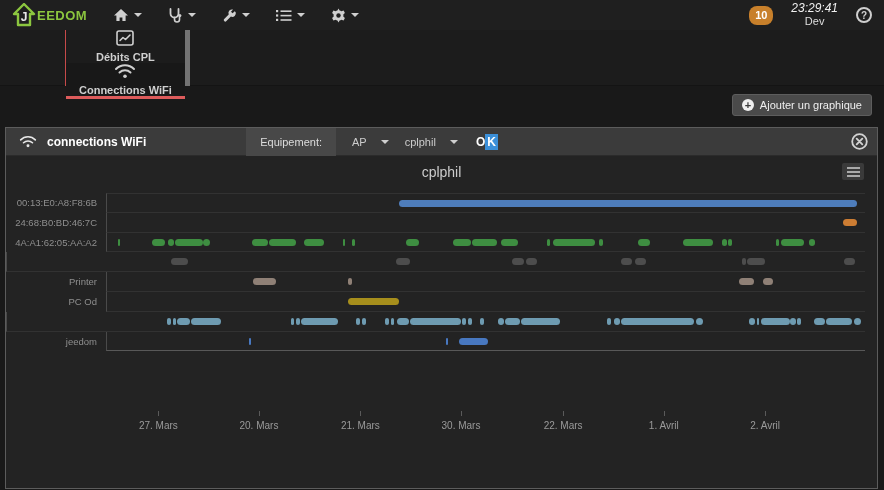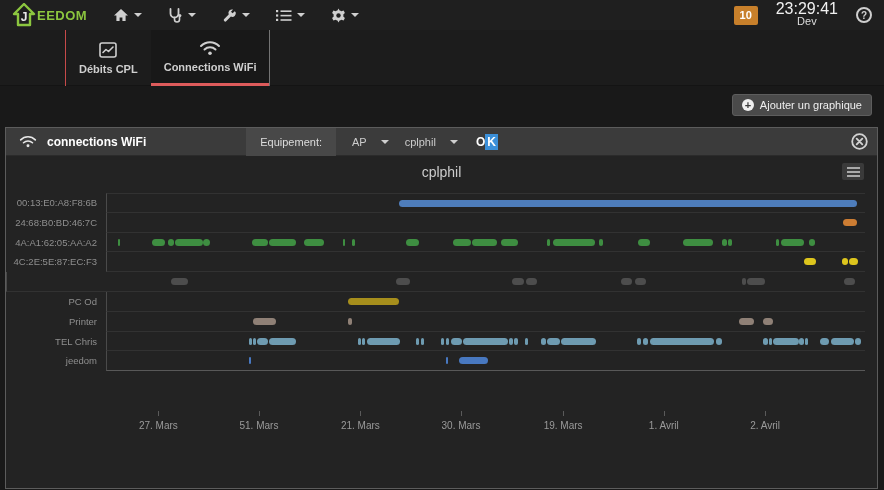--- a/index.html
+++ b/index.html
@@ -6,29 +6,29 @@
   html,body { width:884px; height:490px; background:#191919; font-family:"Liberation Sans", sans-serif; overflow:hidden; position:relative; }
 
   
   .navbar { position:absolute; top:0; left:0; right:0; height:30px; background:#1f1f1f; display:flex; align-items:center; z-index:5; }
   .brand { display:flex; align-items:flex-end; margin-left:12px; gap:1px; }
   .brand-text { color:#8cc63f; font-weight:bold; font-size:13px; letter-spacing:.5px; line-height:22px; }
   .nav-menus { display:flex; align-items:center; gap:26px; margin-left:26px; }
   .nav-menu { display:flex; align-items:center; gap:5px; cursor:pointer; }
   .caret { width:0; height:0; border-left:4px solid transparent; border-right:4px solid transparent; border-top:4px solid #cfcfcf; }
   .nav-right { margin-left:auto; display:flex; align-items:center; gap:18px; margin-right:12px; }
-  .badge { min-width:24px; height:19px; background:#c8802b; color:#fff; font-size:11px; font-weight:bold; display:flex; align-items:center; justify-content:center; border-radius:2px; padding:0 4px; }
+  .badge { min-width:24px; height:19px; background:#c8802b; color:#fff; font-size:11px; font-weight:bold; display:flex; align-items:center; justify-content:center; border-radius:8px; padding:0 4px; }
   .clock { text-align:center; color:#f0f0f0; }
-  .clock-time { font-size:16px; line-height:13px; }
+  .clock-time { font-size:12px; line-height:13px;font-style:italic; }
   .clock-env { font-size:11px; line-height:13px; color:#ddd; }
   .help { width:16px; height:16px; border:2px solid #cfcfcf; border-radius:50%; color:#cfcfcf; font-size:10px; font-weight:bold; display:flex; align-items:center; justify-content:center; cursor:pointer; }
 
   
   .tabstrip { position:absolute; top:30px; left:0; right:0; height:56px; background:#1c1c1c; border-bottom:1px solid #141414; }
-  .tabs { position:absolute; left:65px; top:0; height:56px; display:flex; border-left:1px solid #c64a4a; border-right:1px solid #737373; }
+  .tabs { position:absolute; left:65px; top:0; height:56px; display:flex; border-left:1px solid #c64a4a; border-right:5px solid #737373;flex-direction:column; }
   .tab { padding:0 13px; display:flex; flex-direction:column; align-items:center; justify-content:center; gap:5px; color:#cfcfcf; cursor:pointer; }
   .tab-label { font-size:11px; font-weight:bold; white-space:nowrap; }
   .tab.active { background:#181818; border-bottom:3px solid #dd5b5b; padding-bottom:0; }
 
   
   .add-btn { position:absolute; top:94px; right:12px; height:22px; background:#4a4a4a; border:1px solid #5d5d5d; border-radius:3px; color:#eee; font-size:11px; display:flex; align-items:center; gap:6px; padding:0 9px; cursor:pointer; }
   .plus-circle { width:12px; height:12px; border-radius:50%; background:#efefef; color:#3a3a3a; font-size:11px; font-weight:bold; display:flex; align-items:center; justify-content:center; line-height:1; }
 
   
   .panel { position:absolute; left:5px; top:127px; width:873px; height:362px; border:1px solid #5c5c5c; background:#232323; }
@@ -245,57 +245,48 @@
             <div class="seg" style="left: 70%; width: 1.7%; background: rgb(62, 142, 65);"></div>
             <div class="seg" style="left: 76%; width: 3.9%; background: rgb(62, 142, 65);"></div>
             <div class="seg" style="left: 81.1%; width: 0.7%; background: rgb(62, 142, 65);"></div>
             <div class="seg" style="left: 81.9%; width: 0.6%; background: rgb(62, 142, 65);"></div>
             <div class="seg" style="left: 88.3%; width: 0.4%; background: rgb(62, 142, 65);"></div>
             <div class="seg" style="left: 88.9%; width: 3.1%; background: rgb(62, 142, 65);"></div>
             <div class="seg" style="left: 92.6%; width: 0.8%; background: rgb(62, 142, 65);"></div>
           </div>
         </div>
         <div class="trow">
-          <div class="trow-label">4C:2E:5E:87:EC:F3</div>
-          <div class="track">
-            <div class="seg" style="left: 92%; width: 1.6%; background: rgb(221, 197, 29);"></div>
-            <div class="seg" style="left: 97%; width: 0.7%; background: rgb(221, 197, 29);"></div>
-            <div class="seg" style="left: 97.9%; width: 1.2%; background: rgb(221, 197, 29);"></div>
-          </div>
-        </div>
-        <div class="trow">
           <div class="track">
             <div class="seg" style="left: 19.1%; width: 2%; background: rgb(77, 77, 77);"></div>
             <div class="seg" style="left: 45.3%; width: 1.7%; background: rgb(77, 77, 77);"></div>
             <div class="seg" style="left: 58.9%; width: 1.3%; background: rgb(77, 77, 77);"></div>
             <div class="seg" style="left: 60.5%; width: 1.3%; background: rgb(77, 77, 77);"></div>
             <div class="seg" style="left: 71.6%; width: 1.3%; background: rgb(77, 77, 77);"></div>
             <div class="seg" style="left: 73.2%; width: 1.3%; background: rgb(77, 77, 77);"></div>
             <div class="seg" style="left: 85.7%; width: 0.4%; background: rgb(77, 77, 77);"></div>
             <div class="seg" style="left: 86.2%; width: 2.2%; background: rgb(77, 77, 77);"></div>
             <div class="seg" style="left: 97.6%; width: 1.2%; background: rgb(77, 77, 77);"></div>
           </div>
         </div>
         <div class="trow">
-          <div class="trow-label">PC Od</div>
-          <div class="track">
-            <div class="seg" style="left: 31.8%; width: 6.7%; background: rgb(166, 142, 28);"></div>
-          </div>
-        </div>
-        <div class="trow">
           <div class="trow-label">Printer</div>
           <div class="track">
             <div class="seg" style="left: 19.3%; width: 3%; background: rgb(143, 128, 118);"></div>
             <div class="seg" style="left: 31.8%; width: 0.5%; background: rgb(143, 128, 118);"></div>
             <div class="seg" style="left: 83.4%; width: 2%; background: rgb(143, 128, 118);"></div>
             <div class="seg" style="left: 86.5%; width: 1.3%; background: rgb(143, 128, 118);"></div>
           </div>
         </div>
         <div class="trow">
-          <div class="trow-label">TEL Chris</div>
+          <div class="trow-label">PC Od</div>
+          <div class="track">
+            <div class="seg" style="left: 31.8%; width: 6.7%; background: rgb(166, 142, 28);"></div>
+          </div>
+        </div>
+        <div class="trow">
           <div class="track">
             <div class="seg" style="left: 18.7%; width: 0.4%; background: rgb(110, 155, 177);"></div>
             <div class="seg" style="left: 19.3%; width: 0.4%; background: rgb(110, 155, 177);"></div>
             <div class="seg" style="left: 19.8%; width: 1.5%; background: rgb(110, 155, 177);"></div>
             <div class="seg" style="left: 21.4%; width: 3.6%; background: rgb(110, 155, 177);"></div>
             <div class="seg" style="left: 33.1%; width: 0.4%; background: rgb(110, 155, 177);"></div>
             <div class="seg" style="left: 33.7%; width: 0.4%; background: rgb(110, 155, 177);"></div>
             <div class="seg" style="left: 34.3%; width: 4.3%; background: rgb(110, 155, 177);"></div>
             <div class="seg" style="left: 40.7%; width: 0.4%; background: rgb(110, 155, 177);"></div>
             <div class="seg" style="left: 41.4%; width: 0.4%; background: rgb(110, 155, 177);"></div>
@@ -329,26 +320,26 @@
             <div class="seg" style="left: 18.7%; width: 0.3%; background: rgb(72, 120, 192);"></div>
             <div class="seg" style="left: 44.7%; width: 0.3%; background: rgb(72, 120, 192);"></div>
             <div class="seg" style="left: 46.4%; width: 3.9%; background: rgb(72, 120, 192);"></div>
           </div>
         </div>
       </div>
     <div class="xaxis" id="xaxis" style="top: 254.8px;">
         <div class="xtick" style="left: 8.7%;"></div>
         <div class="xlabel" style="left: 8.7%;">27. Mars</div>
         <div class="xtick" style="left: 21.7%;"></div>
-        <div class="xlabel" style="left: 21.7%;">51. Mars</div>
+        <div class="xlabel" style="left: 21.7%;">20. Mars</div>
         <div class="xtick" style="left: 34.8%;"></div>
         <div class="xlabel" style="left: 34.8%;">21. Mars</div>
         <div class="xtick" style="left: 47.8%;"></div>
         <div class="xlabel" style="left: 47.8%;">30. Mars</div>
         <div class="xtick" style="left: 61%;"></div>
-        <div class="xlabel" style="left: 61%;">19. Mars</div>
+        <div class="xlabel" style="left: 61%;">22. Mars</div>
         <div class="xtick" style="left: 74%;"></div>
         <div class="xlabel" style="left: 74%;">1. Avril</div>
         <div class="xtick" style="left: 87.1%;"></div>
         <div class="xlabel" style="left: 87.1%;">2. Avril</div>
       </div>
   </div>
 </div>
 
 </body></html>

